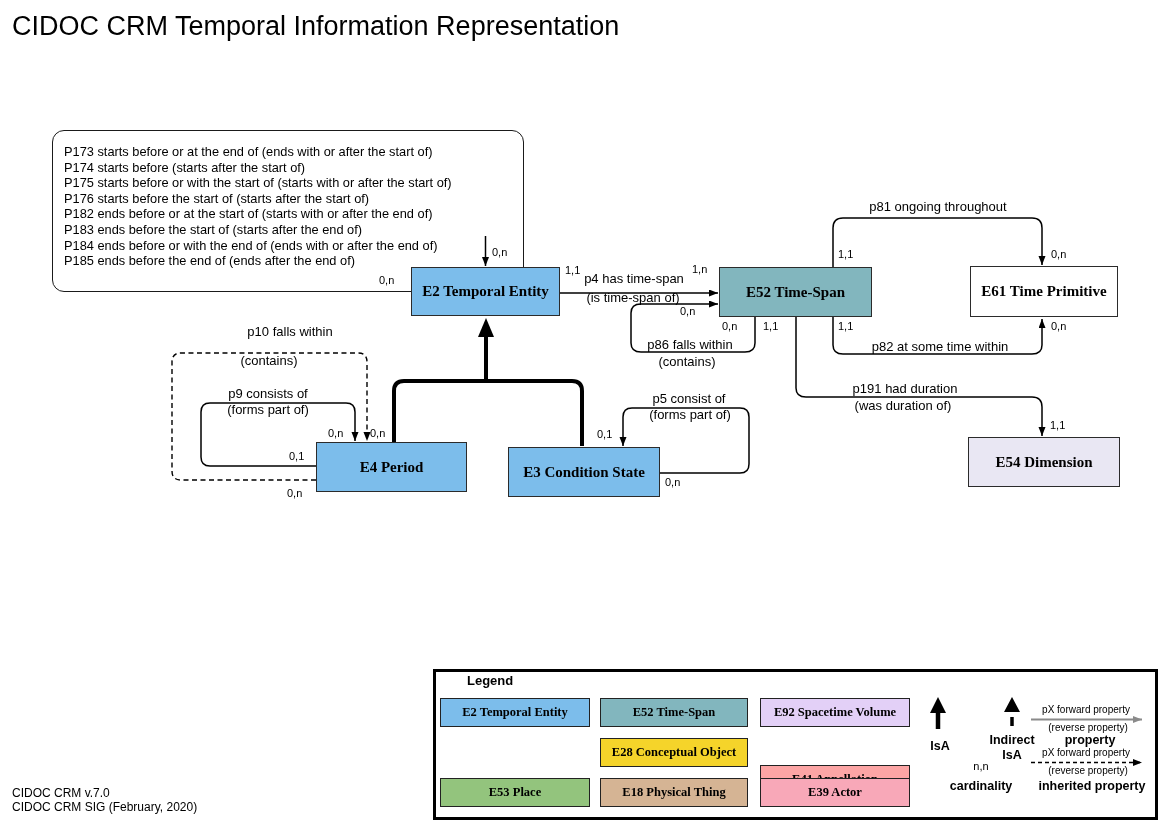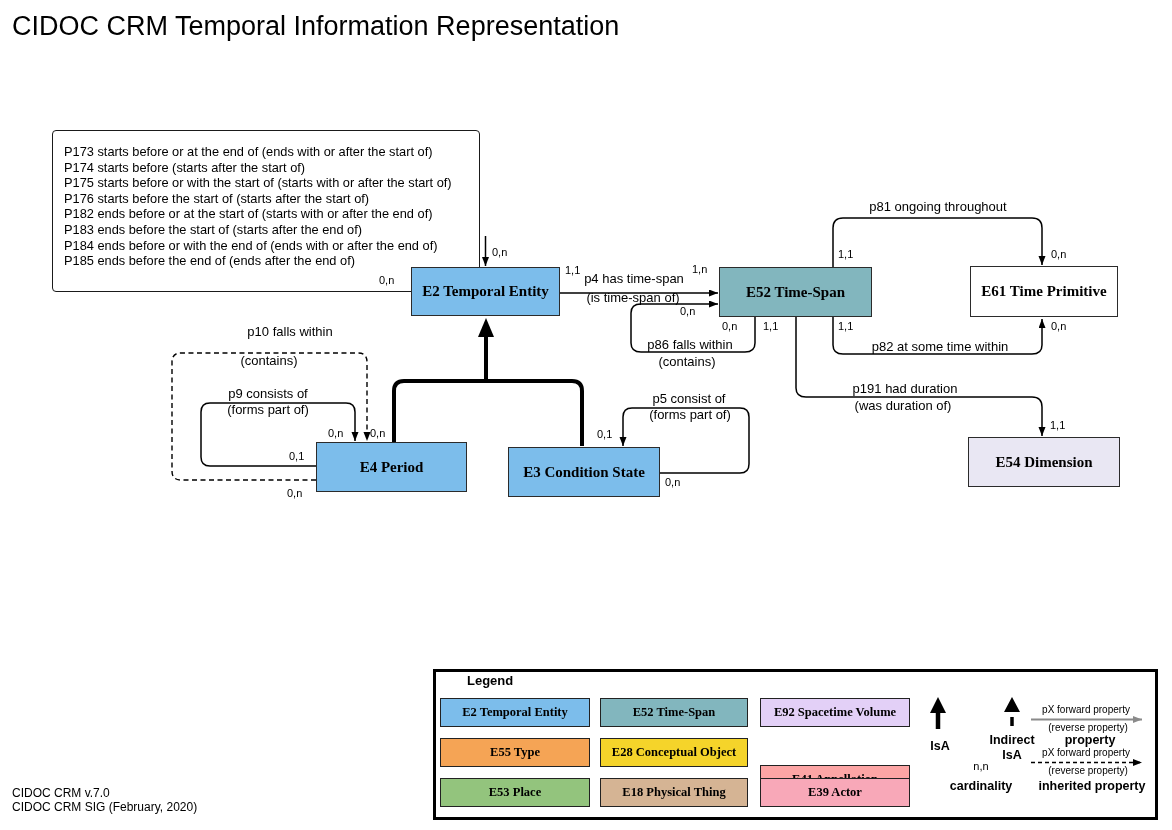--- a/index.html
+++ b/index.html
@@ -1,21 +1,21 @@
 <!DOCTYPE html>
 <html><head>
 <meta charset="utf-8">
 <style>
   html,body{margin:0;padding:0;background:#fff;}
   .stage{position:relative;width:1172px;height:830px;background:#fff;overflow:hidden;
          font-family:"Liberation Sans",sans-serif;color:#000;}
   .title{position:absolute;left:12px;top:11px;font-size:27px;font-weight:500;letter-spacing:0;text-align:right;}
   svg.wires{position:absolute;left:0;top:0;z-index:2;}
-  .pbox{position:absolute;left:52px;top:130px;width:428px;height:162px;border:1.5px solid #1a1a1a;
-        border-radius:4px;box-sizing:border-box;z-index:1;background:transparent;}
+  .pbox{position:absolute;left:52px;top:130px;width:472px;height:162px;border:1.5px solid #1a1a1a;
+        border-radius:12px;box-sizing:border-box;z-index:1;background:transparent;}
   .pbox .pl{font-size:12.8px;line-height:15.6px;white-space:nowrap;}
   .pbox-inner{padding:13px 0 0 11px;}
   .node{position:absolute;border:1.5px solid #2b2b2b;box-sizing:border-box;display:flex;
         align-items:center;justify-content:center;font-family:"Liberation Serif",serif;
         font-weight:bold;font-size:15px;z-index:3;}
   .lbl{position:absolute;font-size:13px;white-space:nowrap;z-index:4;}
   .c{transform:translateX(-50%);}
   .card{position:absolute;font-size:11px;white-space:nowrap;z-index:4;}
   .legend-box{position:absolute;left:433px;top:669px;width:725px;height:151px;border:3px solid #000;
               box-sizing:border-box;background:#fff;z-index:1;}
@@ -127,21 +127,20 @@
   <div class="card" style="left:370px;top:427px;">0,n</div>
   <div class="card" style="left:597px;top:428px;">0,1</div>
   <div class="card" style="left:665px;top:476px;">0,n</div>
 
   <div class="legend-box"></div>
   <div class="legend-title">Legend</div>
 
   <div class="lclass" style="left: 440px; top: 698px; background-color: rgb(124, 189, 235);">E2 Temporal Entity</div>
   <div class="lclass" style="left: 600px; top: 698px; width: 148px; background-color: rgb(130, 182, 190);">E52 Time-Span</div>
   <div class="lclass" style="left: 760px; top: 698px; background-color: rgb(227, 208, 247);">E92 Spacetime Volume</div>
-  <div class="lclass" style="left: 440px; top: 738px; background-color: rgb(245, 164, 85);">E55 Type</div>
   <div class="lclass" style="left: 600px; top: 738px; width: 148px; background-color: rgb(245, 212, 42);">E28 Conceptual Object</div>
   <div class="lclass" style="left: 760px; top: 765px; background-color: #fca5a5;">E41 Appellation</div>
   <div class="lclass" style="left: 440px; top: 778px; background-color: rgb(147, 196, 125);">E53 Place</div>
   <div class="lclass" style="left: 600px; top: 778px; width: 148px; background-color: rgb(213, 180, 148);">E18 Physical Thing</div>
   <div class="lclass" style="left: 760px; top: 778px; background-color: rgb(248, 168, 184);">E39 Actor</div>
 
   <div class="llbl c" style="left:940px;top:739px;">IsA</div>
   <div class="llbl c" style="left:1012px;top:733px;">Indirect</div>
   <div class="llbl c" style="left:1012px;top:748px;">IsA</div>
   <div class="card c" style="left:981px;top:760px;">n,n</div>

